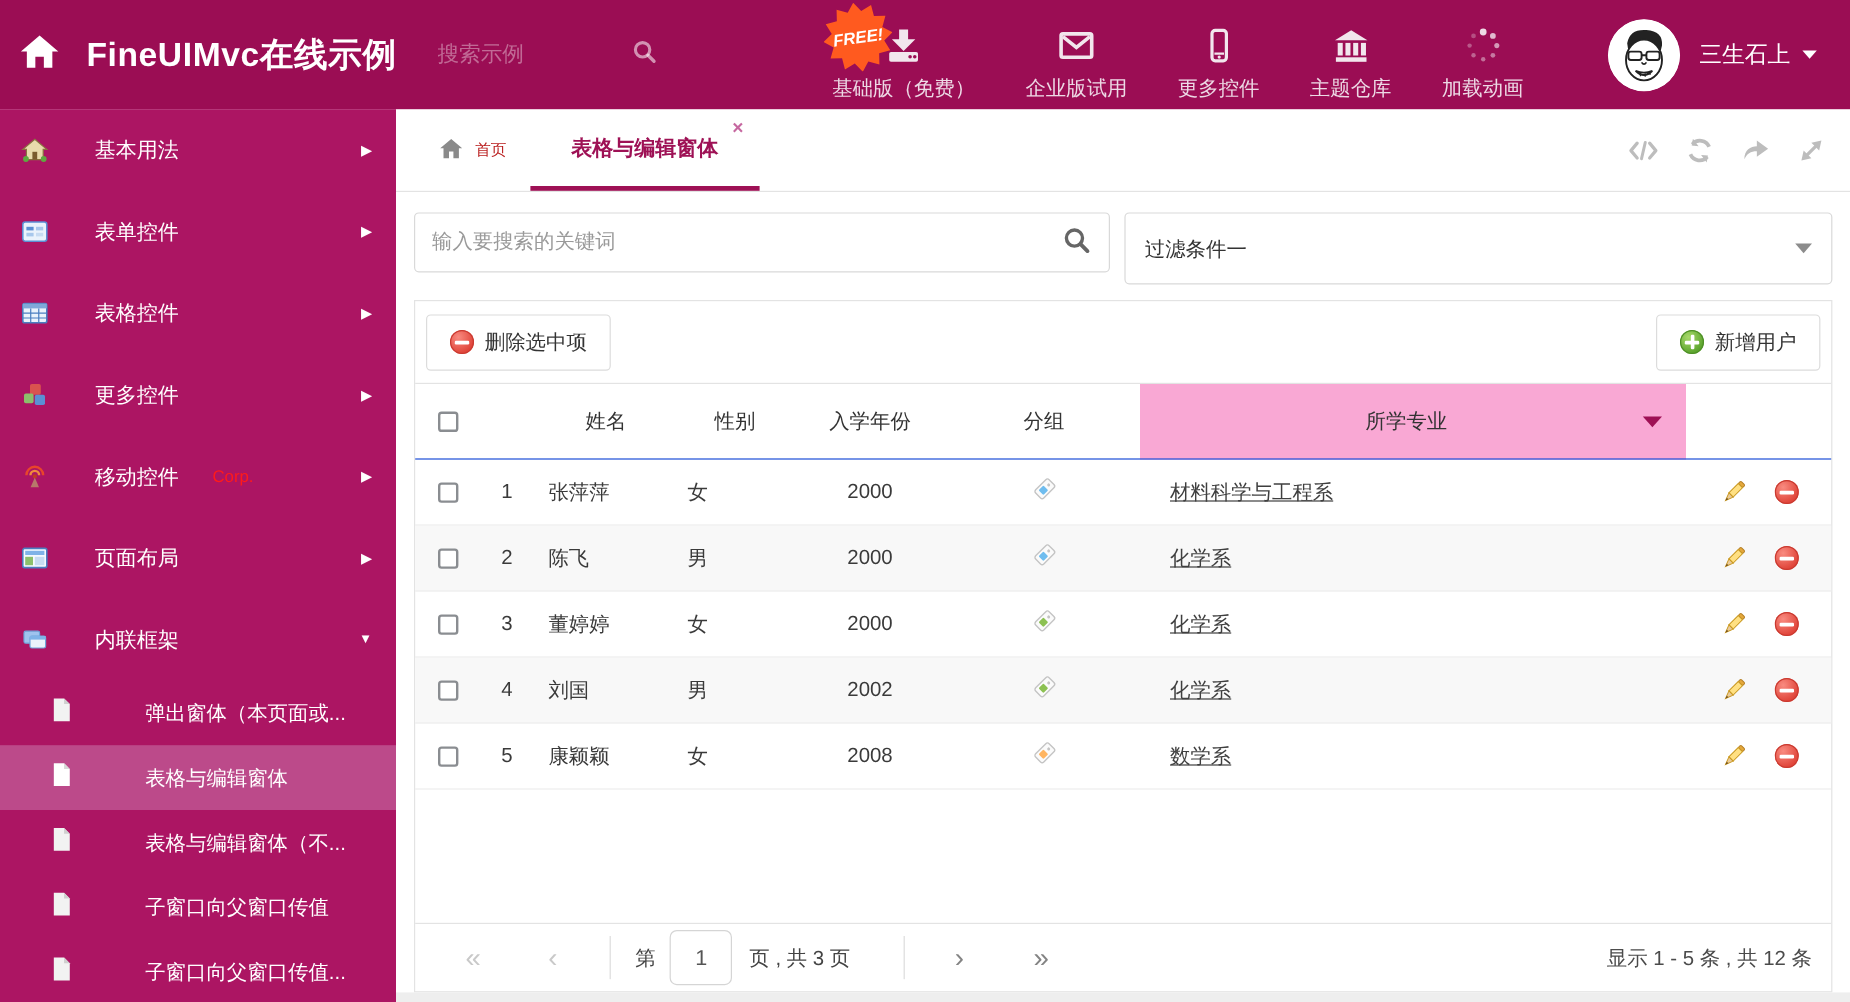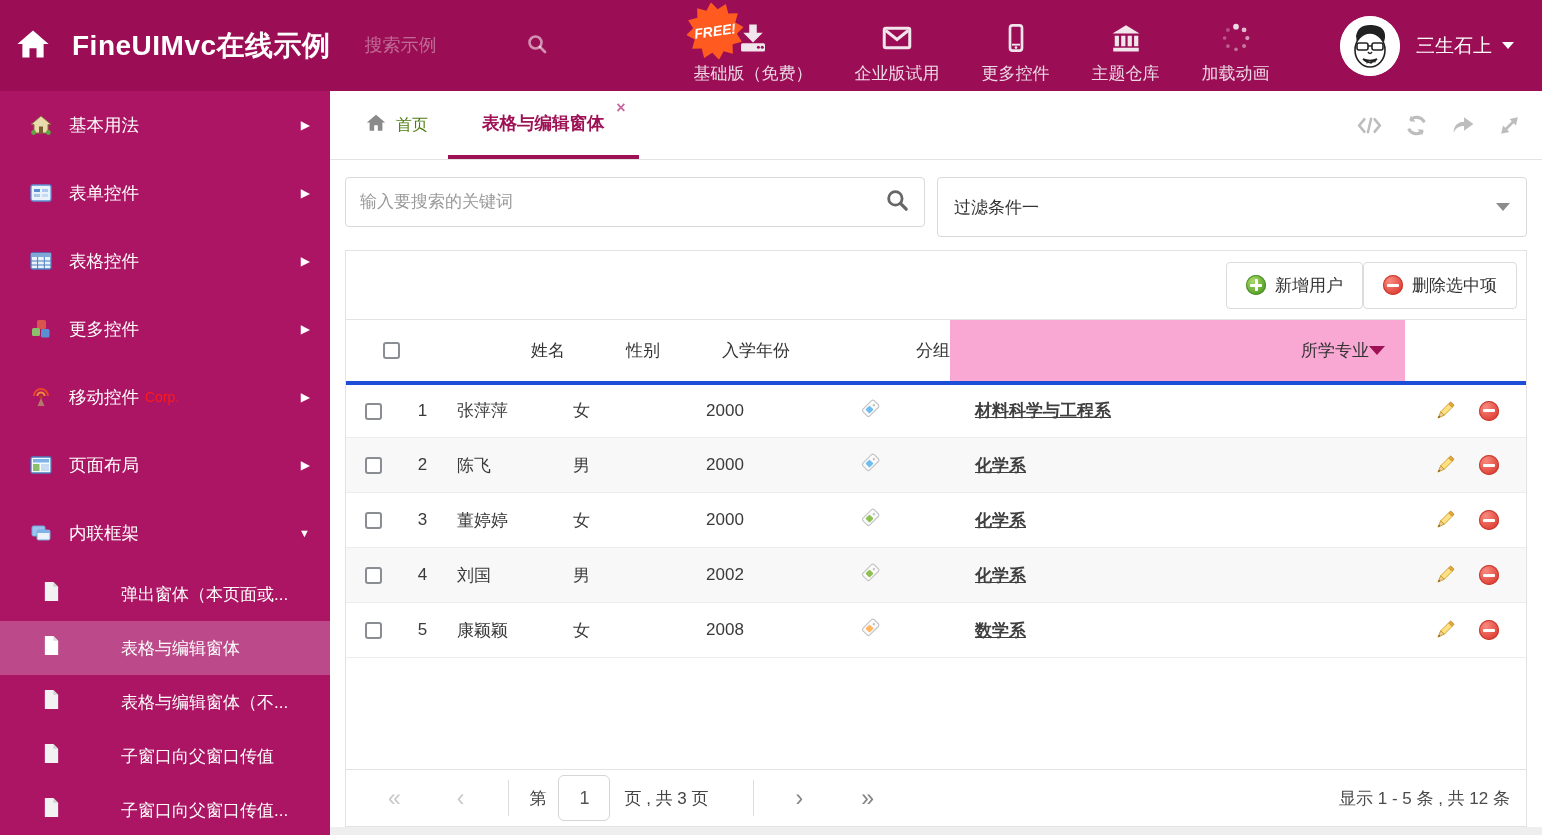--- a/index.html
+++ b/index.html
@@ -27,34 +27,34 @@
   .hdr-user { display:flex; align-items:center; margin-left:auto; margin-right:28px; cursor:pointer;}
   .avatar { width:60px; height:60px; border-radius:50%; background:#fff; overflow:hidden;
     display:flex; align-items:center; justify-content:center; }
   .hdr-username { font-size:19px; margin-left:16px; }
   .caret-down-w { width:0; height:0; border-left:6px solid transparent; border-right:6px solid transparent;
     border-top:7px solid #fff; margin-left:10px; display:inline-block;}
 
   
   .sidebar { position:absolute; top:91px; left:0; width:330px; height:744px;
     background:#AC1563; color:#fff; overflow:hidden; }
-  .side-item { height:68px; display:flex; align-items:center; padding-left:28px; cursor:pointer; font-size:17.5px;}
+  .side-item { height:68px; display:flex; align-items:center; padding-left:16px; cursor:pointer; font-size:17.5px;gap:22px;}
   .side-item .sic { width:26px; display:flex; justify-content:center; }
   .side-item .slbl { margin-left:15px; }
   .side-item .corp { color:#FF1A1A; font-size:14px; margin-left:6px; }
   .side-item .arr { margin-left:auto; margin-right:20px; font-size:12px; color:#fff; }
   .sub-item { height:54px; display:flex; align-items:center; padding-left:42px; cursor:pointer; font-size:17px;gap:44px;}
   .sub-item .slbl { margin-left:16px; white-space:nowrap; }
   .sub-item.selected { background:#BC4A8A; }
 
   
   .main { position:absolute; top:91px; left:330px; width:1212px; height:744px; background:#fff;
     display:flex; flex-direction:column; }
   .tabbar { height:69px; border-bottom:1px solid #E3E3E3; display:flex; align-items:stretch; position:relative; flex:none;}
-  .tab { display:flex; align-items:center; font-size:16px; color:#4d7c0f; cursor:pointer; }
+  .tab { display:flex; align-items:center; font-size:13px; color:#b91c1c; cursor:pointer; }
   .tab-home { margin-left:35px; }
   .tab-home .tlbl { margin-left:9px; }
   .tab.active { margin-left:20px; padding:0 34px; color:#9E1155; font-weight:bold;
     border-bottom:4px solid #9E1155; position:relative; font-size:17.5px;}
   .tab-close { position:absolute; top:9px; right:13px; color:#C668A0; font-weight:bold; font-size:16px;
     line-height:1; cursor:pointer;}
   .tab-tools { position:absolute; right:20px; top:0; height:69px; display:flex; align-items:center; }
   .ttool { margin-left:21px; cursor:pointer; display:flex; }
 
   .filter-row { display:flex; margin:17px 15px 0; flex:none; }
@@ -78,30 +78,30 @@
   .icon-minus, .icon-plus { width:20px; height:20px; border-radius:50%; position:relative; flex:none;}
   .icon-minus { background:radial-gradient(circle at 35% 30%, #F98B80, #E0453A 70%); box-shadow:inset 0 0 0 1px #C93A30;}
   .icon-minus::after { content:""; position:absolute; left:4px; right:4px; top:8.5px; height:3.2px;
     background:#fff; border-radius:1px; }
   .icon-plus { background:radial-gradient(circle at 35% 30%, #A8D96A, #5CA42E 70%); box-shadow:inset 0 0 0 1px #4E8F27;}
   .icon-plus::after { content:""; position:absolute; left:4px; right:4px; top:8.5px; height:3.2px; background:#fff; border-radius:1px;}
   .icon-plus::before { content:""; position:absolute; top:4px; bottom:4px; left:8.5px; width:3.2px; background:#fff; border-radius:1px;}
 
   table.grid { width:100%; border-collapse:collapse; table-layout:fixed; border-top:1px solid #E3E3E3; flex:none;}
   table.grid th { height:63px; font-weight:normal; font-size:17px; color:#333;
-    border-bottom:4px solid #1d4ed8; text-align:right; }
+    border-bottom:1px solid #1d4ed8; text-align:center; }
   th.th-major { background:#f9a8d4; text-align:left; padding-left:25px; color:#9E1155; cursor:pointer;}
   .th-major-caret { float:right; margin-right:20px; margin-top:7px; width:0; height:0;
     border-left:8px solid transparent; border-right:8px solid transparent; border-top:9px solid #9E1155;}
   table.grid td { height:55px; font-size:17px; color:#3A3A3A; border-bottom:1px solid #EDEDED; }
   tr.row-even td { background:#F8F8F8; }
   td.c { text-align:center; }
   td.td-name { padding-left:12px; }
   td.td-gender { padding-left:8px; }
-  td.td-major { padding-left:25px;font-weight:bold; }
+  td.td-major { padding-left:25px; }
   .cb { width:17px; height:17px; border:2px solid #8A8D91; border-radius:3px; display:inline-block;
     background:#fff; cursor:pointer; vertical-align:middle;}
   a.major-link { color:#3F3F3F; text-decoration:underline; cursor:pointer; }
   .row-actions { display:flex; align-items:center; justify-content:center; gap:22px; }
   .act { cursor:pointer; display:flex; }
 
   .spacer { flex:1; }
   .pager { height:57px; border-top:1px solid #E3E3E3; display:flex; align-items:center; flex:none;
     color:#444; font-size:17px;}
   .pg-first { margin-left:42px; font-size:23px; color:#C9C9C9; cursor:default;}
@@ -411,27 +411,27 @@
       </span>
     </div>
     <div class="dropdown">
       <span>过滤条件一</span>
       <span class="dd-caret"></span>
     </div>
   </div>
 
   <div class="panel">
     <div class="panel-toolbar">
+      <button class="btn">
+        <span class="icon-minus"></span>
+        <span class="blbl">删除选中项</span>
+      </button>
       <button class="btn btn-add">
         <span class="icon-plus"></span>
         <span class="blbl">新增用户</span>
-      </button>
-      <button class="btn">
-        <span class="icon-minus"></span>
-        <span class="blbl">删除选中项</span>
       </button>
     </div>
 
     <table class="grid">
       <colgroup>
         <col style="width:54px">
           <col style="width:45px">
           <col style="width:120px">
           <col style="width:95px">
         <col style="width:130px">

